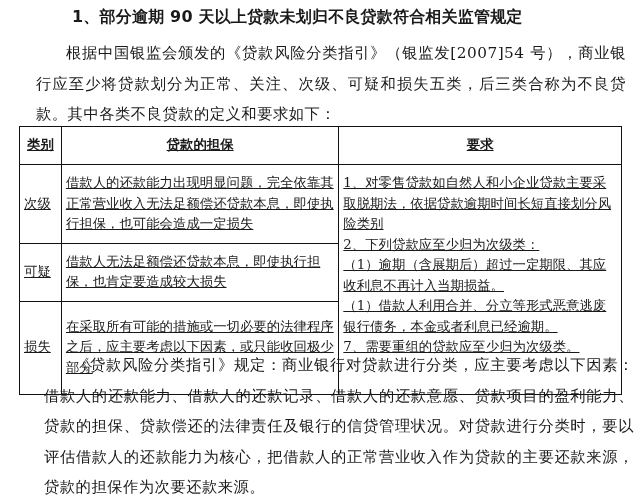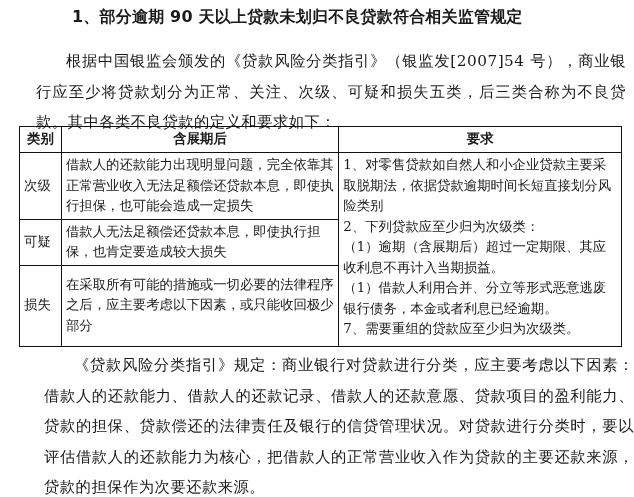--- a/index.html
+++ b/index.html
@@ -30,37 +30,38 @@
     .para {
       position: absolute;
       left: 36px;
       width: 590px;
       font-size: 15.3px;
       line-height: 30.5px;
       text-indent: 30px;
       text-align: justify;
       letter-spacing: 0.5px;
     }
-    .para1 { top: 46px; }
+    .para1 { top: 38px; }
     .para2 { top: 342px; }
 
     table.grid {
       position: absolute;
       left: 19px;
       top: 126px;
       width: 603px;
       border-collapse: collapse;
       font-size: 13.4px;
       line-height: 20.5px;
       table-layout: fixed;
     }
     table.grid td, table.grid th {
       border: 1.4px solid #111;
-      padding: 2px 4px;
+      padding: 8px 4px;
       vertical-align: middle;
+      text-decoration: underline;
     }
     table.grid th {
       font-weight: bold;
       font-family: "DejaVu Sans", "Liberation Sans", sans-serif;
       font-size: 13.4px;
       height: 21px;
       text-align: center;
     }
     .col-cat { width: 40px; text-align: center; }
     .col-def { width: 265px; }
@@ -80,21 +81,21 @@
 
 <table class="grid">
   <colgroup>
     <col class="col-cat">
     <col class="col-def">
     <col class="col-req">
   </colgroup>
   <thead>
     <tr>
       <th>类别</th>
-      <th>含展期后</th>
+      <th>贷款的担保</th>
       <th>要求</th>
     </tr>
   </thead>
   <tbody>
     <tr class="row-sub">
       <td class="cat-cell">次级</td>
       <td>借款人的还款能力出现明显问题，完全依靠其正常营业收入无法足额偿还贷款本息，即使执行担保，也可能会造成一定损失</td>
       <td class="col-req" rowspan="3">
         <span class="req-line">1、对零售贷款如自然人和小企业贷款主要采取脱期法，依据贷款逾期时间长短直接划分风险类别</span>
         <span class="req-line">2、下列贷款应至少归为次级类：</span>

